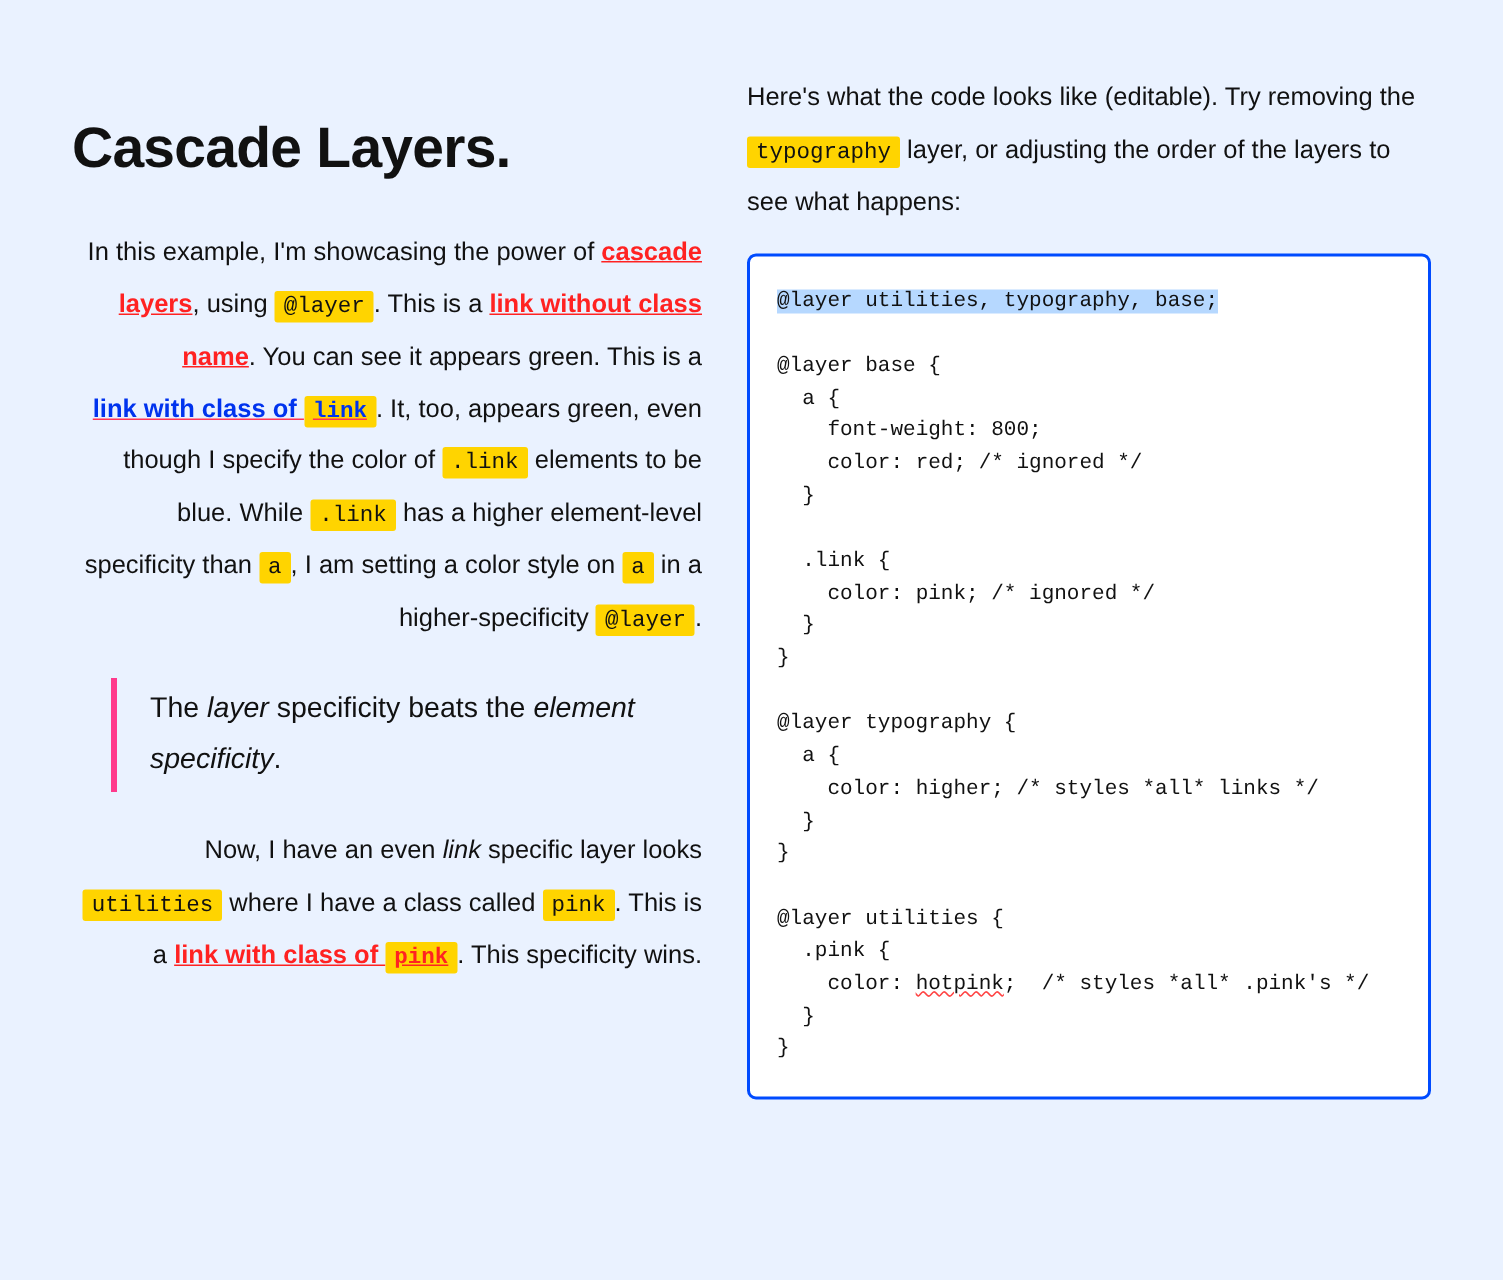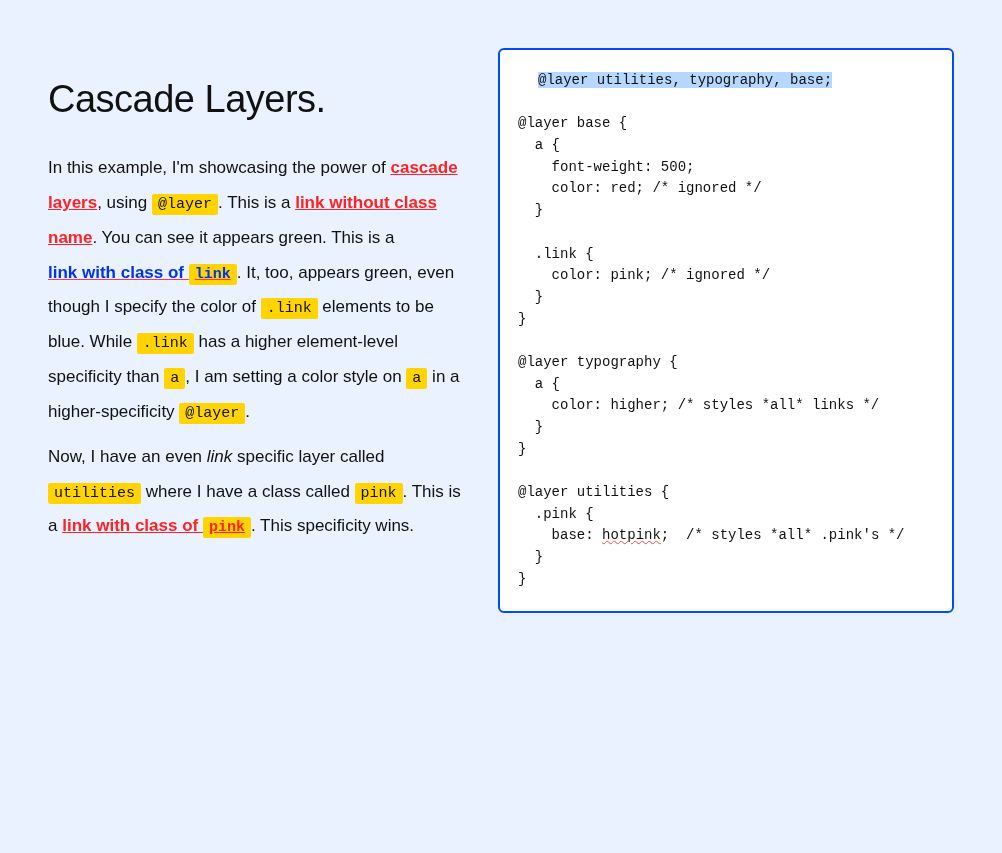--- a/index.html
+++ b/index.html
@@ -19,28 +19,29 @@
   }
   .left {
     flex: 0 0 420px;
     padding-top: 30px;
   }
   .right {
     flex: 1;
   }
   h1 {
     font-size: 38px;
-    font-weight: 400;
+    font-weight: 700;
     margin: 0 0 30px 0;
     letter-spacing: -0.5px;
   }
   .para {
     font-size: 17px;
     line-height: 2.05;
     margin: 0 0 10px 0;
+    text-align: right;
   }
   a {
     font-weight: 800;
     text-decoration: underline;
   }
   a.red   { color: #ff2222; }
   a.blue  { color: #0033ee; text-decoration-color: #ff3355; }
   code, .code {
     font-family: "SFMono-Regular", Consolas, "Liberation Mono", Menlo, monospace;
     background: #ffd400;
@@ -72,21 +73,20 @@
   pre {
     margin: 0;
     font-family: "SFMono-Regular", Consolas, "Liberation Mono", Menlo, monospace;
     font-size: 14px;
     line-height: 1.55;
     white-space: pre-wrap;
     word-break: break-word;
   }
   .sel {
     background: #b6d8ff;
-    margin-left: 20px;
   }
   .hot {
     text-decoration: underline wavy #ff4444;
     text-decoration-thickness: 1px;
   }
   .nowrap { white-space: nowrap; }
 </style>
 </head>
 <body>
 
@@ -94,52 +94,58 @@
 
   <div class="left">
 
     <h1>Cascade Layers.</h1>
 
     <p class="para">
       <span>In this example, I'm showcasing the power of </span>
       <a href="#" class="red">cascade layers</a><span>, using </span><code>@layer</code><span>. This is a </span><a href="#" class="red">link without class name</a><span>. You can see it appears green. This is a </span><a href="#" class="blue nowrap"><span>link with class of </span><code style="color:#0033ee;">link</code></a><span>. It, too, appears green, even though I specify the color of </span><code>.link</code><span> elements to be blue. While </span><code>.link</code><span> has a higher element-level specificity than </span><code>a</code><span>, I am setting a color style on </span><code>a</code><span> in a higher-specificity </span><code>@layer</code><span>.</span>
     </p>
 
+    <blockquote>
+      <span>The </span><em>layer</em><span> specificity beats the </span><em>element specificity</em><span>.</span>
+    </blockquote>
 
     <p class="para">
-      <span>Now, I have an even </span><em>link</em><span> specific layer called </span><code>utilities</code><span> where I have a class called </span><code>pink</code><span>. This is a </span><a href="#" class="red pinklink nowrap"><span>link with class of </span><code style="color:#ff2222;">pink</code></a><span>. This specificity wins.</span>
+      <span>Now, I have an even </span><em>link</em><span> specific layer looks </span><code>utilities</code><span> where I have a class called </span><code>pink</code><span>. This is a </span><a href="#" class="red pinklink nowrap"><span>link with class of </span><code style="color:#ff2222;">pink</code></a><span>. This specificity wins.</span>
     </p>
 
   </div>
 
   <div class="right">
 
+    <p class="rpara">
+      <span>Here's what the code looks like (editable). Try removing the </span><code>typography</code><span> layer, or adjusting the order of the layers to see what happens:</span>
+    </p>
 
     <div class="codebox">
 <pre><span class="sel">@layer utilities, typography, base;</span>
 <span></span>
 <span>@layer base {</span>
 <span>  a {</span>
-<span>    font-weight: 500;</span>
+<span>    font-weight: 800;</span>
 <span>    color: red; /* ignored */</span>
 <span>  }</span>
 <span></span>
 <span>  .link {</span>
 <span>    color: pink; /* ignored */</span>
 <span>  }</span>
 <span>}</span>
 <span></span>
 <span>@layer typography {</span>
 <span>  a {</span>
 <span>    color: higher; /* styles *all* links */</span>
 <span>  }</span>
 <span>}</span>
 <span></span>
 <span>@layer utilities {</span>
 <span>  .pink {</span>
-<span>    base: </span><span class="hot">hotpink</span><span>;  /* styles *all* .pink's */</span>
+<span>    color: </span><span class="hot">hotpink</span><span>;  /* styles *all* .pink's */</span>
 <span>  }</span>
 <span>}</span></pre>
     </div>
 
   </div>
 
 </div>
 
 </body></html>

